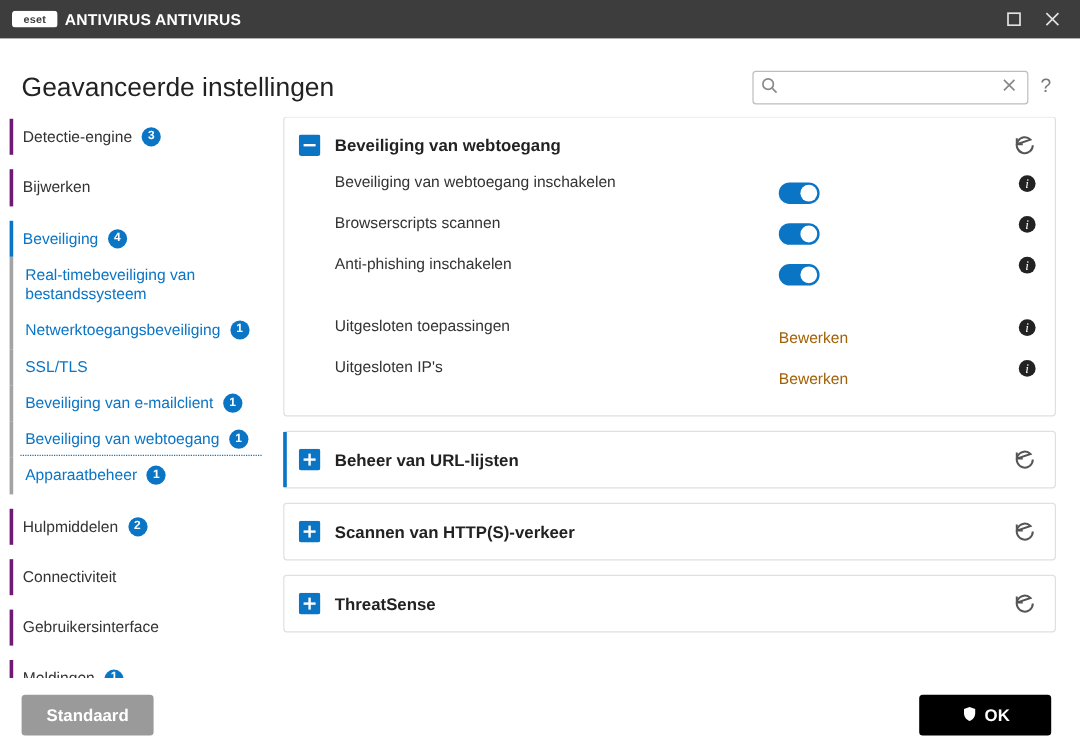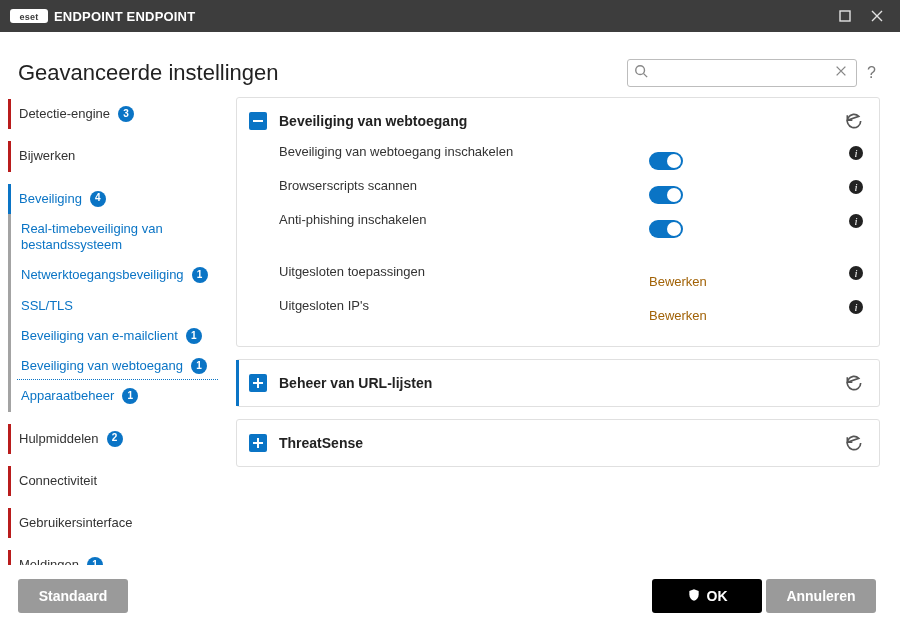--- a/index.html
+++ b/index.html
@@ -19,21 +19,21 @@
   .search-wrap { display: flex; align-items: center; border: 1px solid #bdbdbd; border-radius: 3px; height: 28px; width: 230px; padding: 0 6px; color: #777; background: #fff; }
   .search-wrap input { border: none; outline: none; flex: 1; font-size: 13px; padding: 0 4px; color: #333; background: transparent; }
   .search-wrap svg { width: 14px; height: 14px; stroke: #888; fill: none; stroke-width: 1.6; }
   .search-clear { cursor: pointer; padding: 0 2px; }
   .help-icon { margin-left: 10px; color: #777; font-size: 16px; cursor: pointer; }
 
   .body-row { display: flex; flex: 1; padding: 0 20px 0 0; overflow: hidden; }
   .sidebar { width: 226px; padding: 2px 4px 0 8px; font-size: 13px; }
   .nav-group { margin-bottom: 12px; }
   .nav-item { display: flex; align-items: center; gap: 8px; padding: 7px 6px 7px 8px; color: #333; border-left: 3px solid transparent; cursor: pointer; line-height: 1.25; }
-  .nav-item.top { font-weight: 400; border-left: 3px solid #b91c1c; }
+  .nav-item.top { font-weight: 400; border-left: 3px solid #701a75; align-items: flex-end; }
   .nav-item.sub { padding-left: 10px; }
   .nav-item.blue { color: #0a74c5; }
   .nav-item.sub.blue { border-left: 3px solid #a3a3a3; }
   .nav-item.current-sub { position: relative; }
   .nav-item.current-sub::after { content: ""; position: absolute; left: 6px; right: 4px; bottom: 1px; height: 0; border-bottom: 1px dotted #0a74c5; }
   .badge { background: #0a74c5; color: #fff; border-radius: 9px; min-width: 16px; height: 16px; font-size: 10px; font-weight: 600; display: inline-flex; align-items: center; justify-content: center; padding: 0 4px; }
 
   .main { flex: 1; padding: 0 0 0 10px; overflow: auto; }
   .panel { border: 1px solid #e0e0e0; border-radius: 3px; margin-bottom: 12px; background: #fff; }
   .panel-header { display: flex; align-items: center; padding: 12px 14px 12px 12px; gap: 12px; }
@@ -65,21 +65,21 @@
 <body>
 
 <div class="titlebar">
   <div class="brand">
     <span class="brand-logo">
       <svg width="38" height="14" viewBox="0 0 38 14">
         <rect x="0" y="0" width="38" height="14" rx="3" fill="#fff"></rect>
         <text x="19" y="10.5" text-anchor="middle" font-family="Segoe UI, Arial" font-size="9" font-weight="700" fill="#3d3d3d">eset</text>
       </svg>
     </span>
-    <span>ENDPOINT ENDPOINT</span>
+    <span>ANTIVIRUS ANTIVIRUS</span>
   </div>
   <div class="titlebar-spacer"></div>
   <div class="title-controls">
     <span>
       <svg width="12" height="12" viewBox="0 0 12 12">
           <rect x="1" y="1" width="10" height="10"></rect>
         </svg>
     </span>
     <span>
       <svg width="12" height="12" viewBox="0 0 12 12">
@@ -283,20 +283,38 @@
           <div class="panel-title">Beheer van URL-lijsten</div>
           <span class="reset-icon">
             <svg width="20" height="20" viewBox="0 0 24 24" fill="none" stroke="#555" stroke-width="2">
                 <path d="M4 5 v6 h6"></path>
                 <path d="M20 12 a8 8 0 1 1 -2.3 -5.6 L4 11"></path>
               </svg>
           </span>
         </div>
       </div>
 
+      <div class="panel">
+        <div class="panel-header">
+          <span class="expander">
+            <svg width="18" height="18" viewBox="0 0 18 18">
+                <rect x="0" y="0" width="18" height="18" rx="2" fill="#0a74c5"></rect>
+                <rect x="4" y="8" width="10" height="2" fill="#fff"></rect>
+                <rect x="8" y="4" width="2" height="10" fill="#fff"></rect>
+              </svg>
+          </span>
+          <div class="panel-title">Scannen van HTTP(S)-verkeer</div>
+          <span class="reset-icon">
+            <svg width="20" height="20" viewBox="0 0 24 24" fill="none" stroke="#555" stroke-width="2">
+                <path d="M4 5 v6 h6"></path>
+                <path d="M20 12 a8 8 0 1 1 -2.3 -5.6 L4 11"></path>
+              </svg>
+          </span>
+        </div>
+      </div>
 
       <div class="panel">
         <div class="panel-header">
           <span class="expander">
             <svg width="18" height="18" viewBox="0 0 18 18">
                 <rect x="0" y="0" width="18" height="18" rx="2" fill="#0a74c5"></rect>
                 <rect x="4" y="8" width="10" height="2" fill="#fff"></rect>
                 <rect x="8" y="4" width="2" height="10" fill="#fff"></rect>
               </svg>
           </span>
@@ -317,15 +335,14 @@
     <button class="btn btn-default">Standaard</button>
     <div class="footer-spacer"></div>
     <button class="btn btn-primary">
       <span>
         <svg width="14" height="14" viewBox="0 0 24 24" fill="#fff">
             <path d="M12 2 L4 5 v6 c0 5 3.4 9.7 8 11 4.6-1.3 8-6 8-11 V5 Z"></path>
           </svg>
       </span>
       <span>OK</span>
     </button>
-    <button class="btn btn-secondary">Annuleren</button>
   </div>
 </div>
 
 </body></html>

